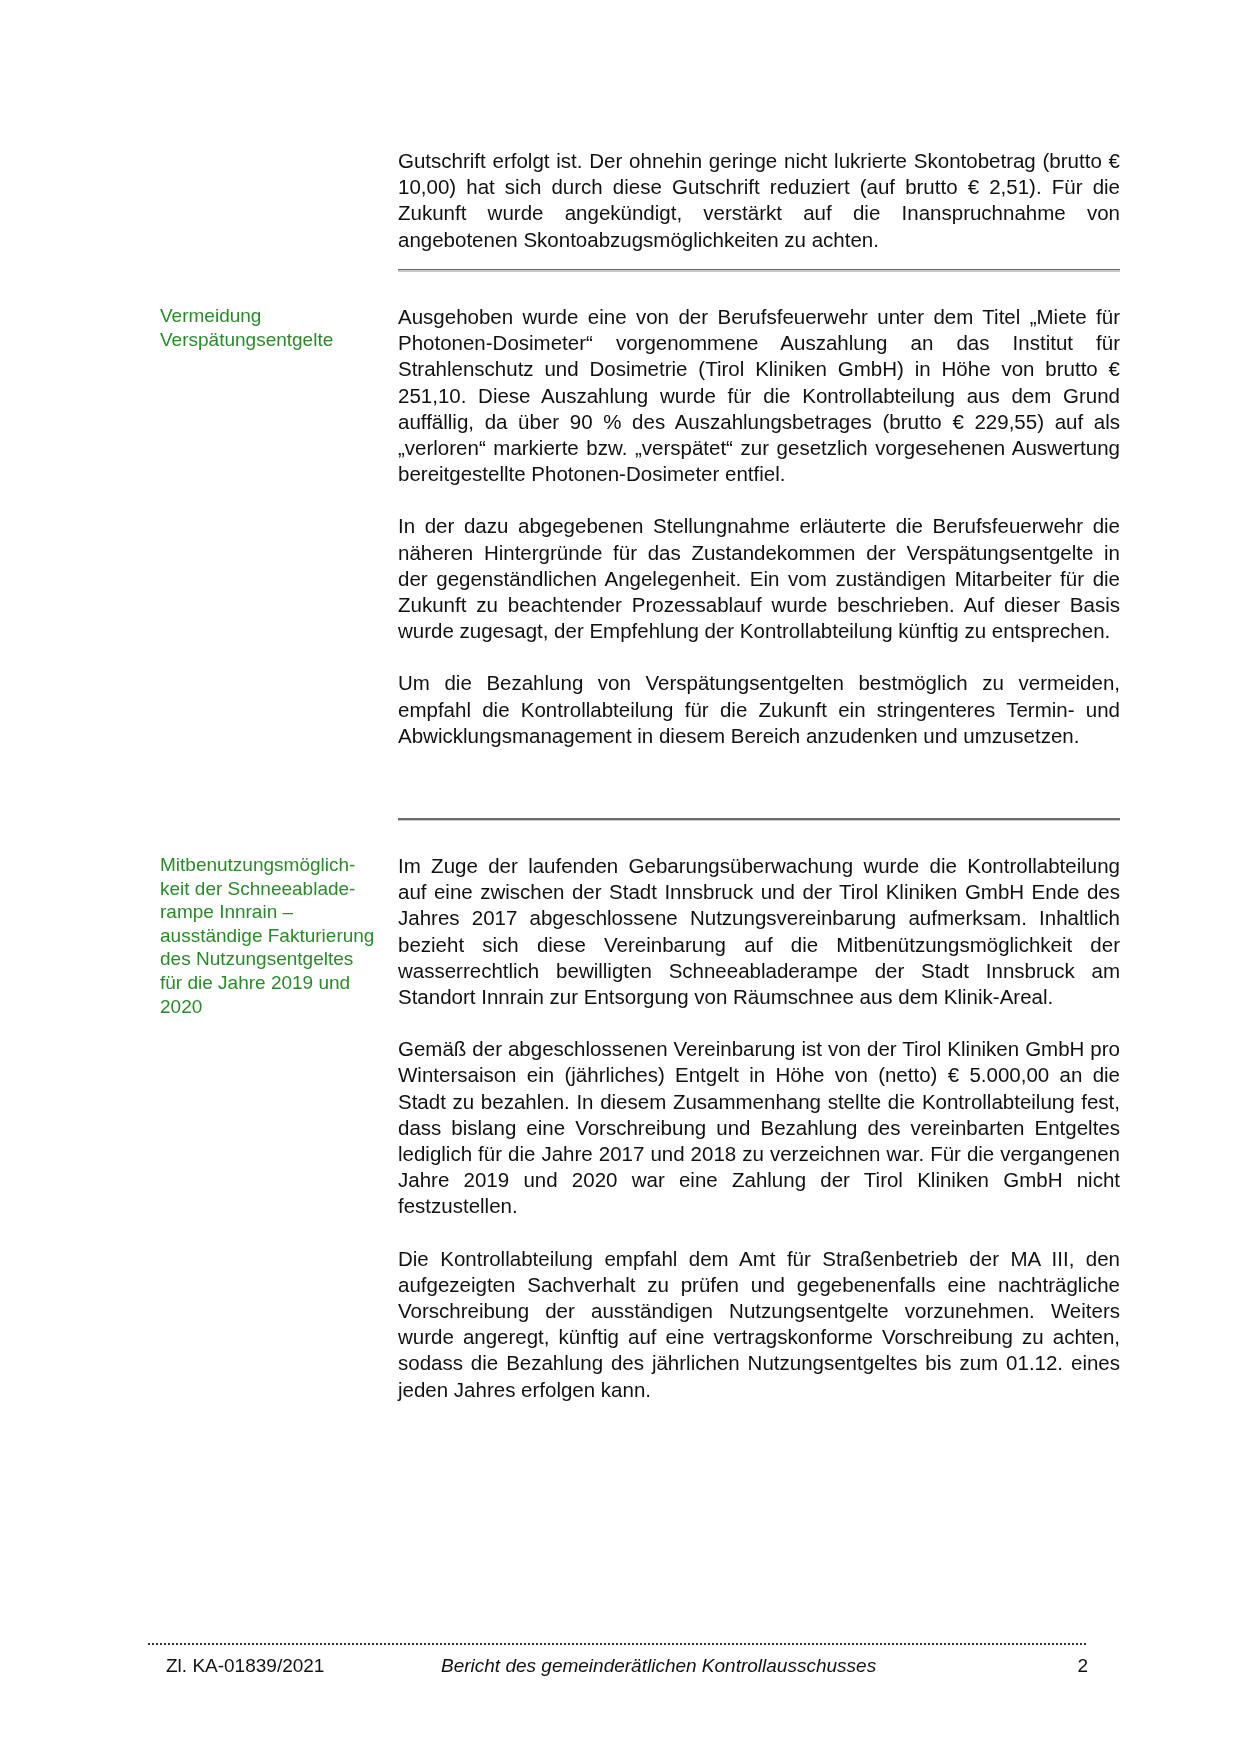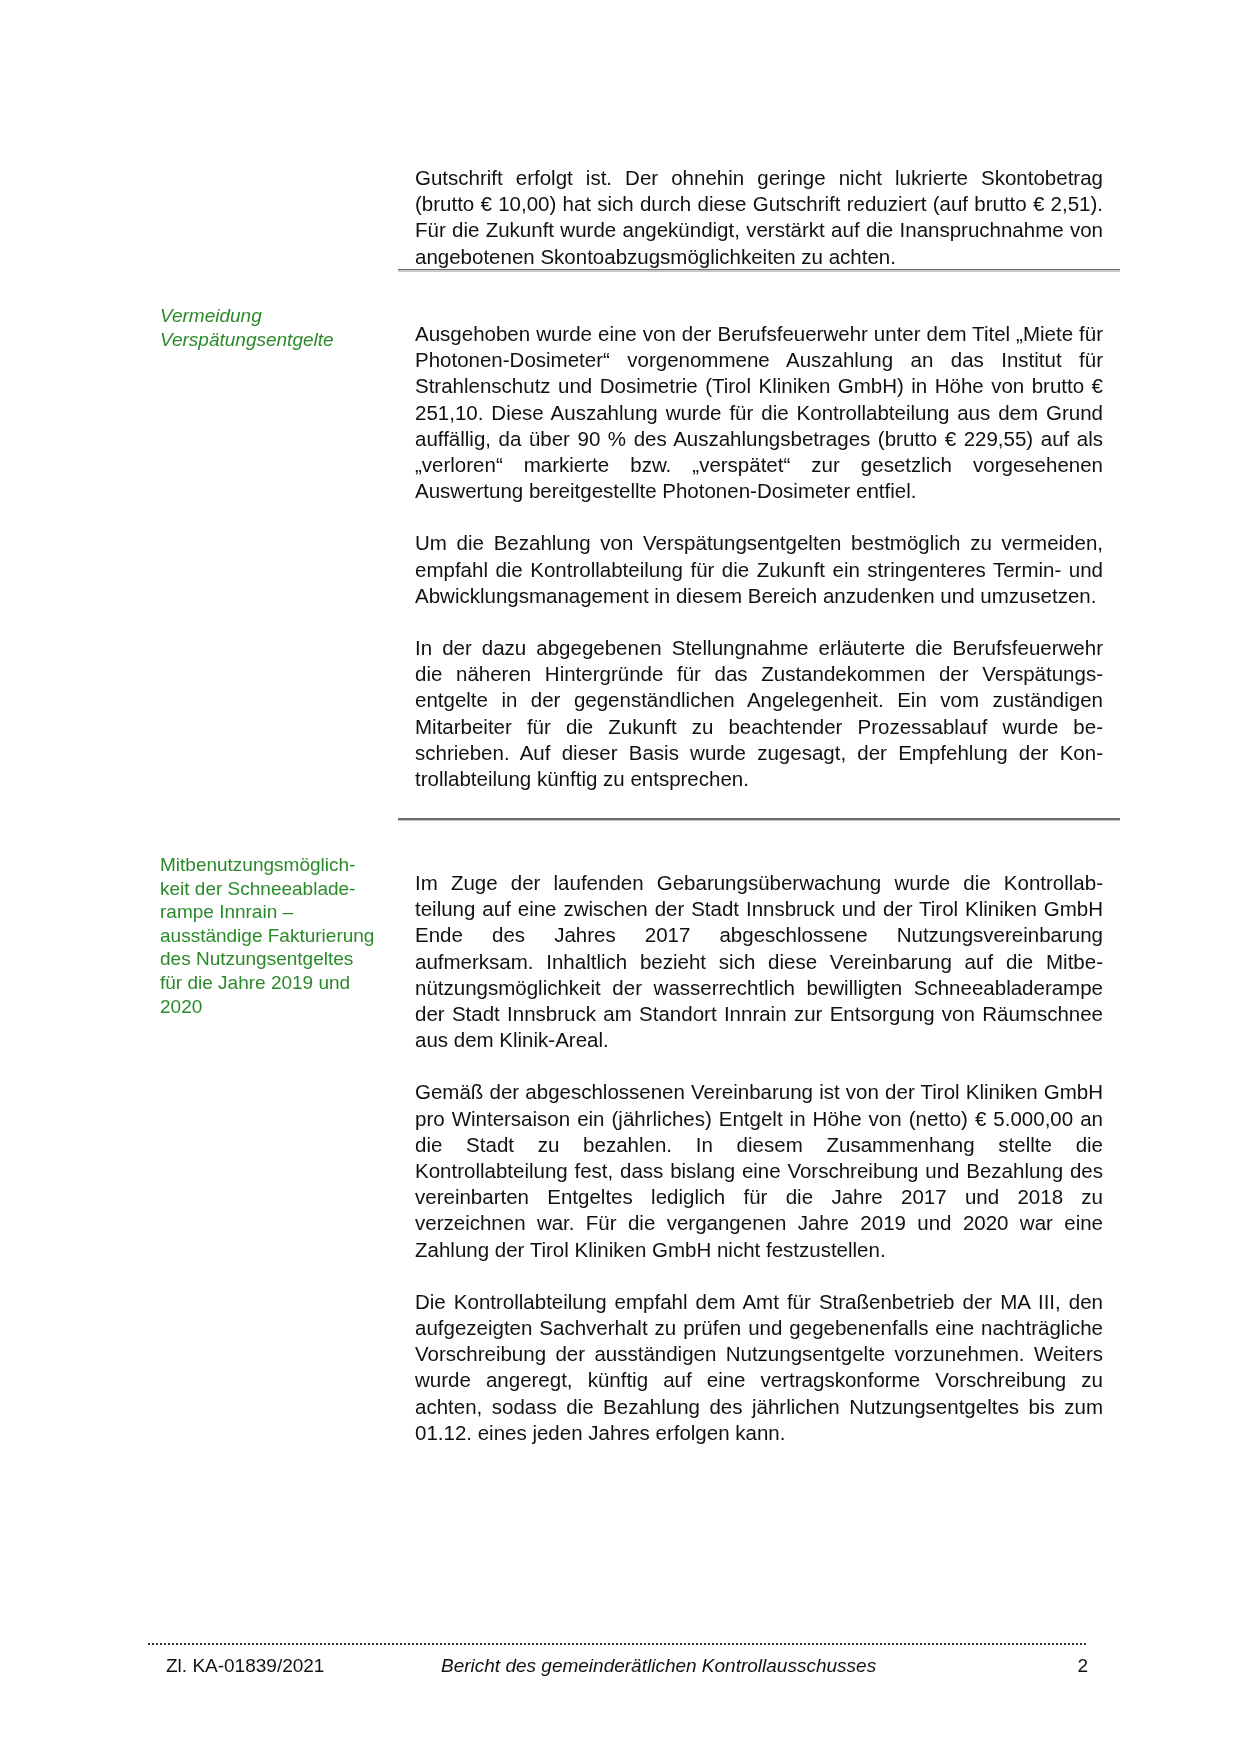--- a/index.html
+++ b/index.html
@@ -3,21 +3,21 @@
 <meta charset="utf-8">
 <style>
   html, body { margin: 0; padding: 0; background: #ffffff; }
   body { width: 1241px; height: 1754px; position: relative; overflow: hidden;
          font-family: "Liberation Sans", sans-serif; color: #111; }
   .section { position: absolute; left: 0; width: 1241px; }
   .side { position: absolute; left: 160px; width: 220px; color: #2a8a2a;
           font-size: 19px; line-height: 23.6px; }
   .body { position: absolute; left: 398px; width: 722px; }
   .para { font-size: 20.5px; line-height: 26.2px; text-align: justify;
-          hyphens: manual; margin: 17px; }
+          hyphens: manual; margin: 0; }
   .para + .para { margin-top: 26px; }
   .sep { position: absolute; left: 398px; width: 722px; height: 3px;
          background: linear-gradient(#6a6a6a, #6a6a6a 50%, #c8c8c8 50%, #c8c8c8); }
   .footer-dots { position: absolute; left: 148px; top: 1643px; width: 938px;
                  border-bottom: 2px dotted #333; height: 0; }
   .footer { position: absolute; top: 1654px; left: 148px; width: 940px;
             font-size: 19px; line-height: 24px; }
   .footer .left { position: absolute; left: 0; margin-left: 18px; }
   .footer .mid { position: absolute; left: 293px; font-style: italic; }
   .footer .right { position: absolute; right: 0; }
@@ -26,25 +26,25 @@
 <body>
 
 <div class="section" style="top:148px;">
   <div class="body">
     <p class="para">Gutschrift erfolgt ist. Der ohnehin geringe nicht lukrierte Skontobetrag (brutto € 10,00) hat sich durch diese Gutschrift reduziert (auf brutto € 2,51). Für die Zukunft wurde angekündigt, verstärkt auf die Inan­spruchnahme von angebotenen Skontoabzugsmöglichkeiten zu achten.</p>
   </div>
 </div>
 <div class="sep" style="top:269px;"></div>
 
 <div class="section" style="top:304px;">
-  <div class="side" style="width:200px;font-style:italic;">Vermeidung Verspätungsentgelte</div>
+  <div class="side" style="width:200px;">Vermeidung Verspätungsentgelte</div>
   <div class="body">
     <p class="para">Ausgehoben wurde eine von der Berufsfeuerwehr unter dem Titel „Miete für Photonen-Dosimeter“ vorgenommene Auszahlung an das Institut für Strahlenschutz und Dosimetrie (Tirol Kliniken GmbH) in Höhe von brutto € 251,10. Diese Auszahlung wurde für die Kontrollabteilung aus dem Grund auffällig, da über 90 % des Auszahlungsbetrages (brutto € 229,55) auf als „verloren“ markierte bzw. „verspätet“ zur gesetzlich vor­gesehenen Auswertung bereitgestellte Photonen-Dosimeter entfiel.</p>
+    <p class="para">In der dazu abgegebenen Stellungnahme erläuterte die Berufsfeuerwehr die näheren Hintergründe für das Zustandekommen der Verspätungs­entgelte in der gegenständlichen Angelegenheit. Ein vom zuständigen Mitarbeiter für die Zukunft zu beachtender Prozessablauf wurde be­schrieben. Auf dieser Basis wurde zugesagt, der Empfehlung der Kon­trollabteilung künftig zu entsprechen.</p>
     <p class="para">Um die Bezahlung von Verspätungsentgelten bestmöglich zu vermei­den, empfahl die Kontrollabteilung für die Zukunft ein stringenteres Ter­min- und Abwicklungsmanagement in diesem Bereich anzudenken und umzusetzen.</p>
-    <p class="para">In der dazu abgegebenen Stellungnahme erläuterte die Berufsfeuerwehr die näheren Hintergründe für das Zustandekommen der Verspätungs­entgelte in der gegenständlichen Angelegenheit. Ein vom zuständigen Mitarbeiter für die Zukunft zu beachtender Prozessablauf wurde be­schrieben. Auf dieser Basis wurde zugesagt, der Empfehlung der Kon­trollabteilung künftig zu entsprechen.</p>
   </div>
 </div>
 <div class="sep" style="top:818px;"></div>
 
 <div class="section" style="top:853px;">
   <div class="side" style="width:218px;">Mitbenutzungsmöglich­keit der Schneeablade­rampe Innrain – ausständige Fakturierung des Nutzungsentgeltes für die Jahre 2019 und 2020</div>
   <div class="body">
     <p class="para">Im Zuge der laufenden Gebarungsüberwachung wurde die Kontrollab­teilung auf eine zwischen der Stadt Innsbruck und der Tirol Kliniken GmbH Ende des Jahres 2017 abgeschlossene Nutzungsvereinbarung aufmerksam. Inhaltlich bezieht sich diese Vereinbarung auf die Mitbe­nützungsmöglichkeit der wasserrechtlich bewilligten Schneeablade­rampe der Stadt Innsbruck am Standort Innrain zur Entsorgung von Räumschnee aus dem Klinik-Areal.</p>
     <p class="para">Gemäß der abgeschlossenen Vereinbarung ist von der Tirol Kliniken GmbH pro Wintersaison ein (jährliches) Entgelt in Höhe von (netto) € 5.000,00 an die Stadt zu bezahlen. In diesem Zusammenhang stellte die Kontrollabteilung fest, dass bislang eine Vorschreibung und Bezah­lung des vereinbarten Entgeltes lediglich für die Jahre 2017 und 2018 zu verzeichnen war. Für die vergangenen Jahre 2019 und 2020 war eine Zahlung der Tirol Kliniken GmbH nicht festzustellen.</p>
     <p class="para">Die Kontrollabteilung empfahl dem Amt für Straßenbetrieb der MA III, den aufgezeigten Sachverhalt zu prüfen und gegebenenfalls eine nach­trägliche Vorschreibung der ausständigen Nutzungsentgelte vorzuneh­men. Weiters wurde angeregt, künftig auf eine vertragskonforme Vor­schreibung zu achten, sodass die Bezahlung des jährlichen Nutzungs­entgeltes bis zum 01.12. eines jeden Jahres erfolgen kann.</p>

